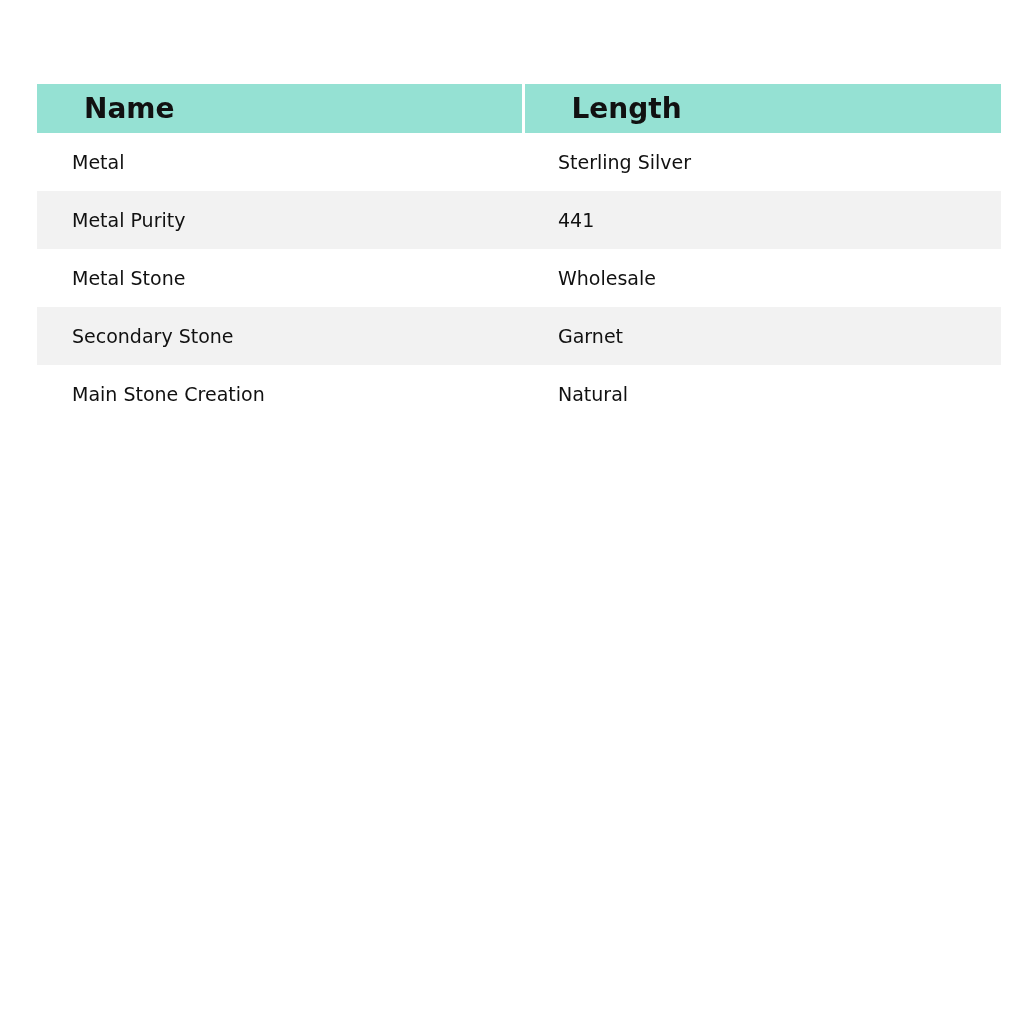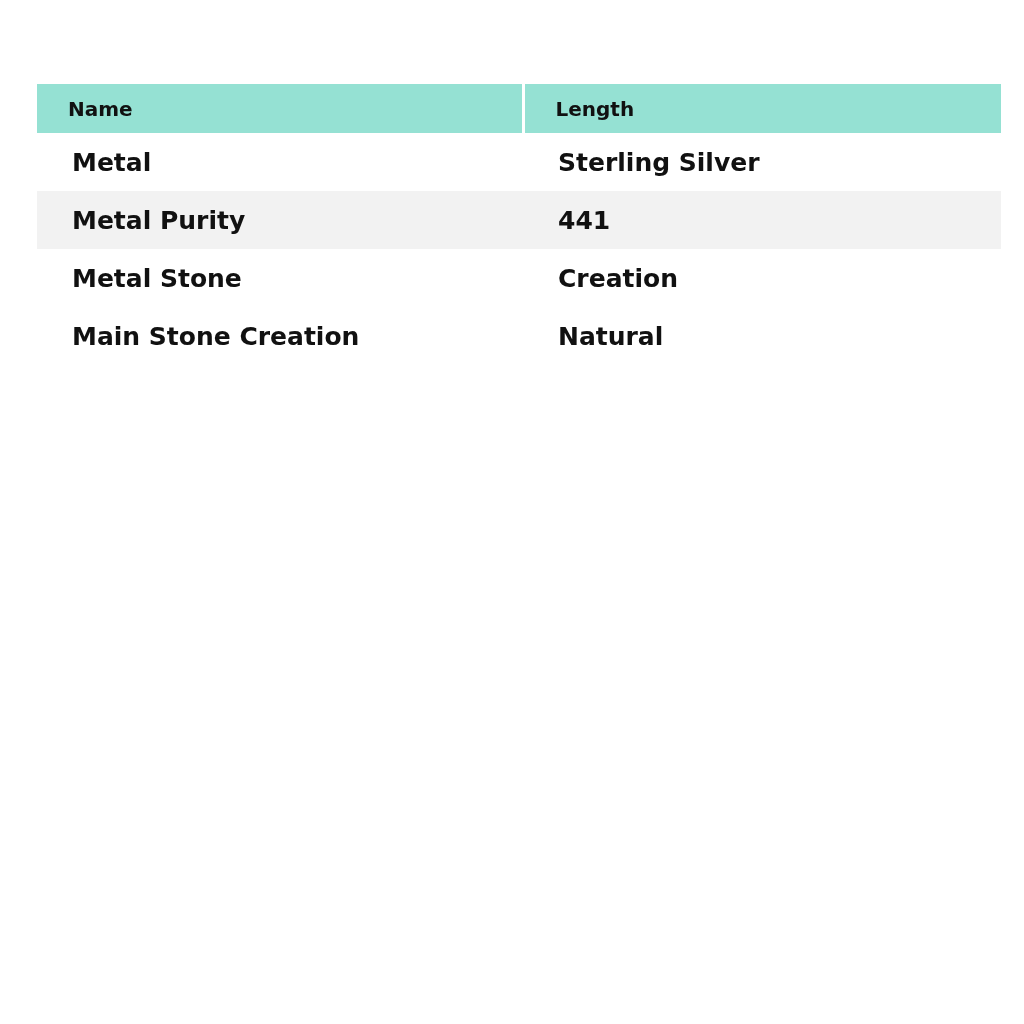--- a/index.html
+++ b/index.html
@@ -18,35 +18,35 @@
   table.spec-table {
     width: 964px;
     border-collapse: collapse;
     table-layout: fixed;
   }
   table.spec-table th {
     background: var(--header-bg, #95e1d3);
     text-align: left;
     vertical-align: middle;
     height: 49px;
-    padding-left: 31px;
-    font-size: 20px;
+    padding-left: 47px;
+    font-size: 28px;
     font-weight: 600;
     color: #111111;
   }
   table.spec-table th.col-name {
     width: 486px;
     border-right: 3px solid #ffffff;
   }
   table.spec-table td {
     height: 58px;
     vertical-align: middle;
     padding-left: 35px;
-    font-size: 25px;
-    font-weight: 700;
+    font-size: 19px;
+    font-weight: 400;
     color: #111111;
   }
   table.spec-table tbody tr.alt {
     background: var(--row-alt-bg, #f2f2f2);
   }
 </style>
 </head>
 <body>
 
 <div class="page">
@@ -61,21 +61,25 @@
         <tr>
           <td>Metal</td>
           <td>Sterling Silver</td>
         </tr>
         <tr class="alt">
           <td>Metal Purity</td>
           <td>441</td>
         </tr>
         <tr>
           <td>Metal Stone</td>
-          <td>Creation</td>
+          <td>Wholesale</td>
+        </tr>
+        <tr class="alt">
+          <td>Secondary Stone</td>
+          <td>Garnet</td>
         </tr>
         <tr>
           <td>Main Stone Creation</td>
           <td>Natural</td>
         </tr>
       </tbody>
   </table>
 </div>
 
 </body></html>

